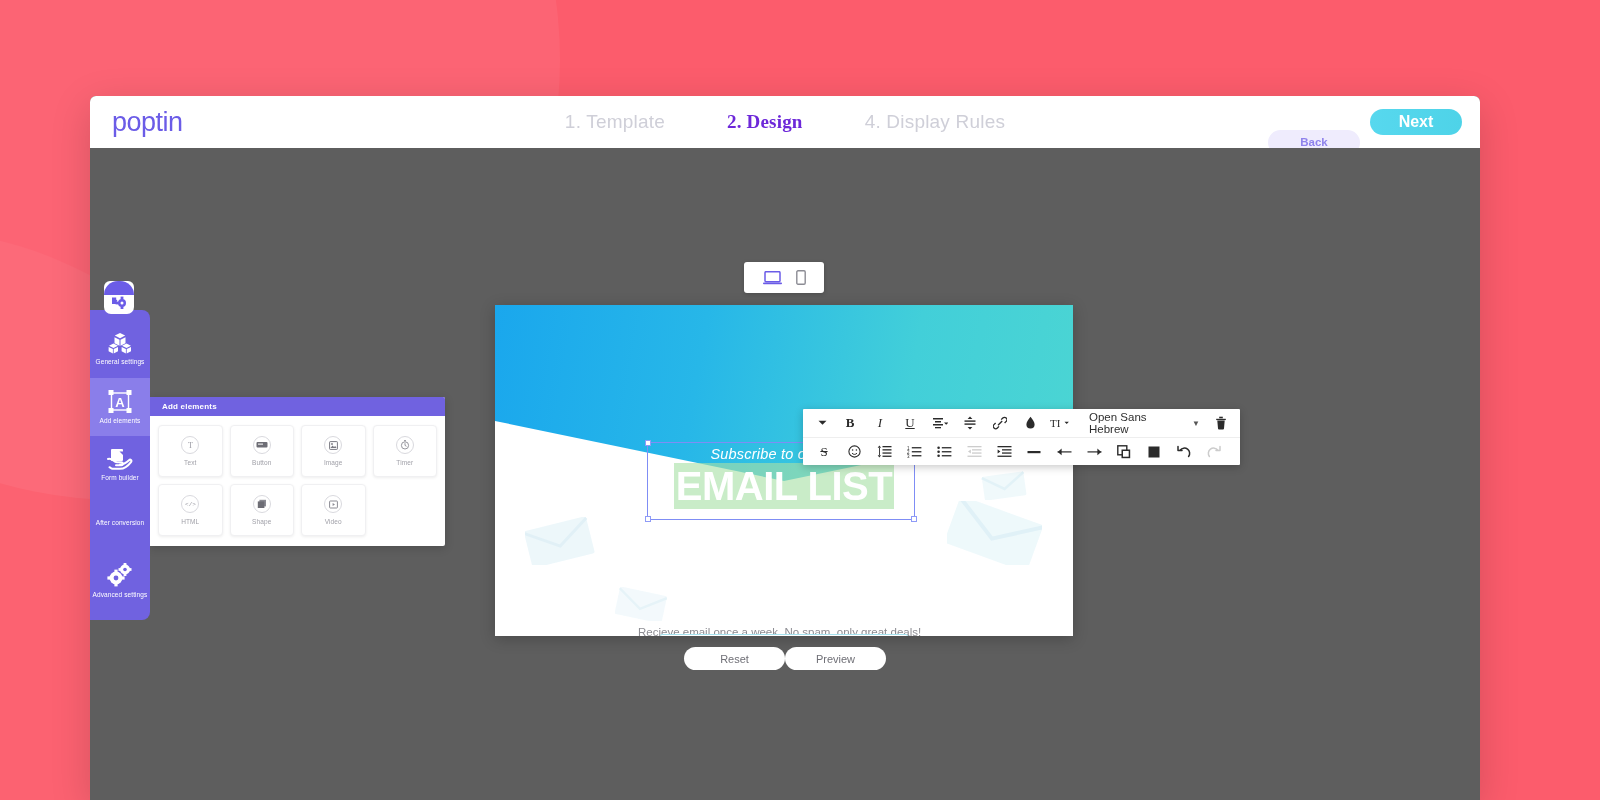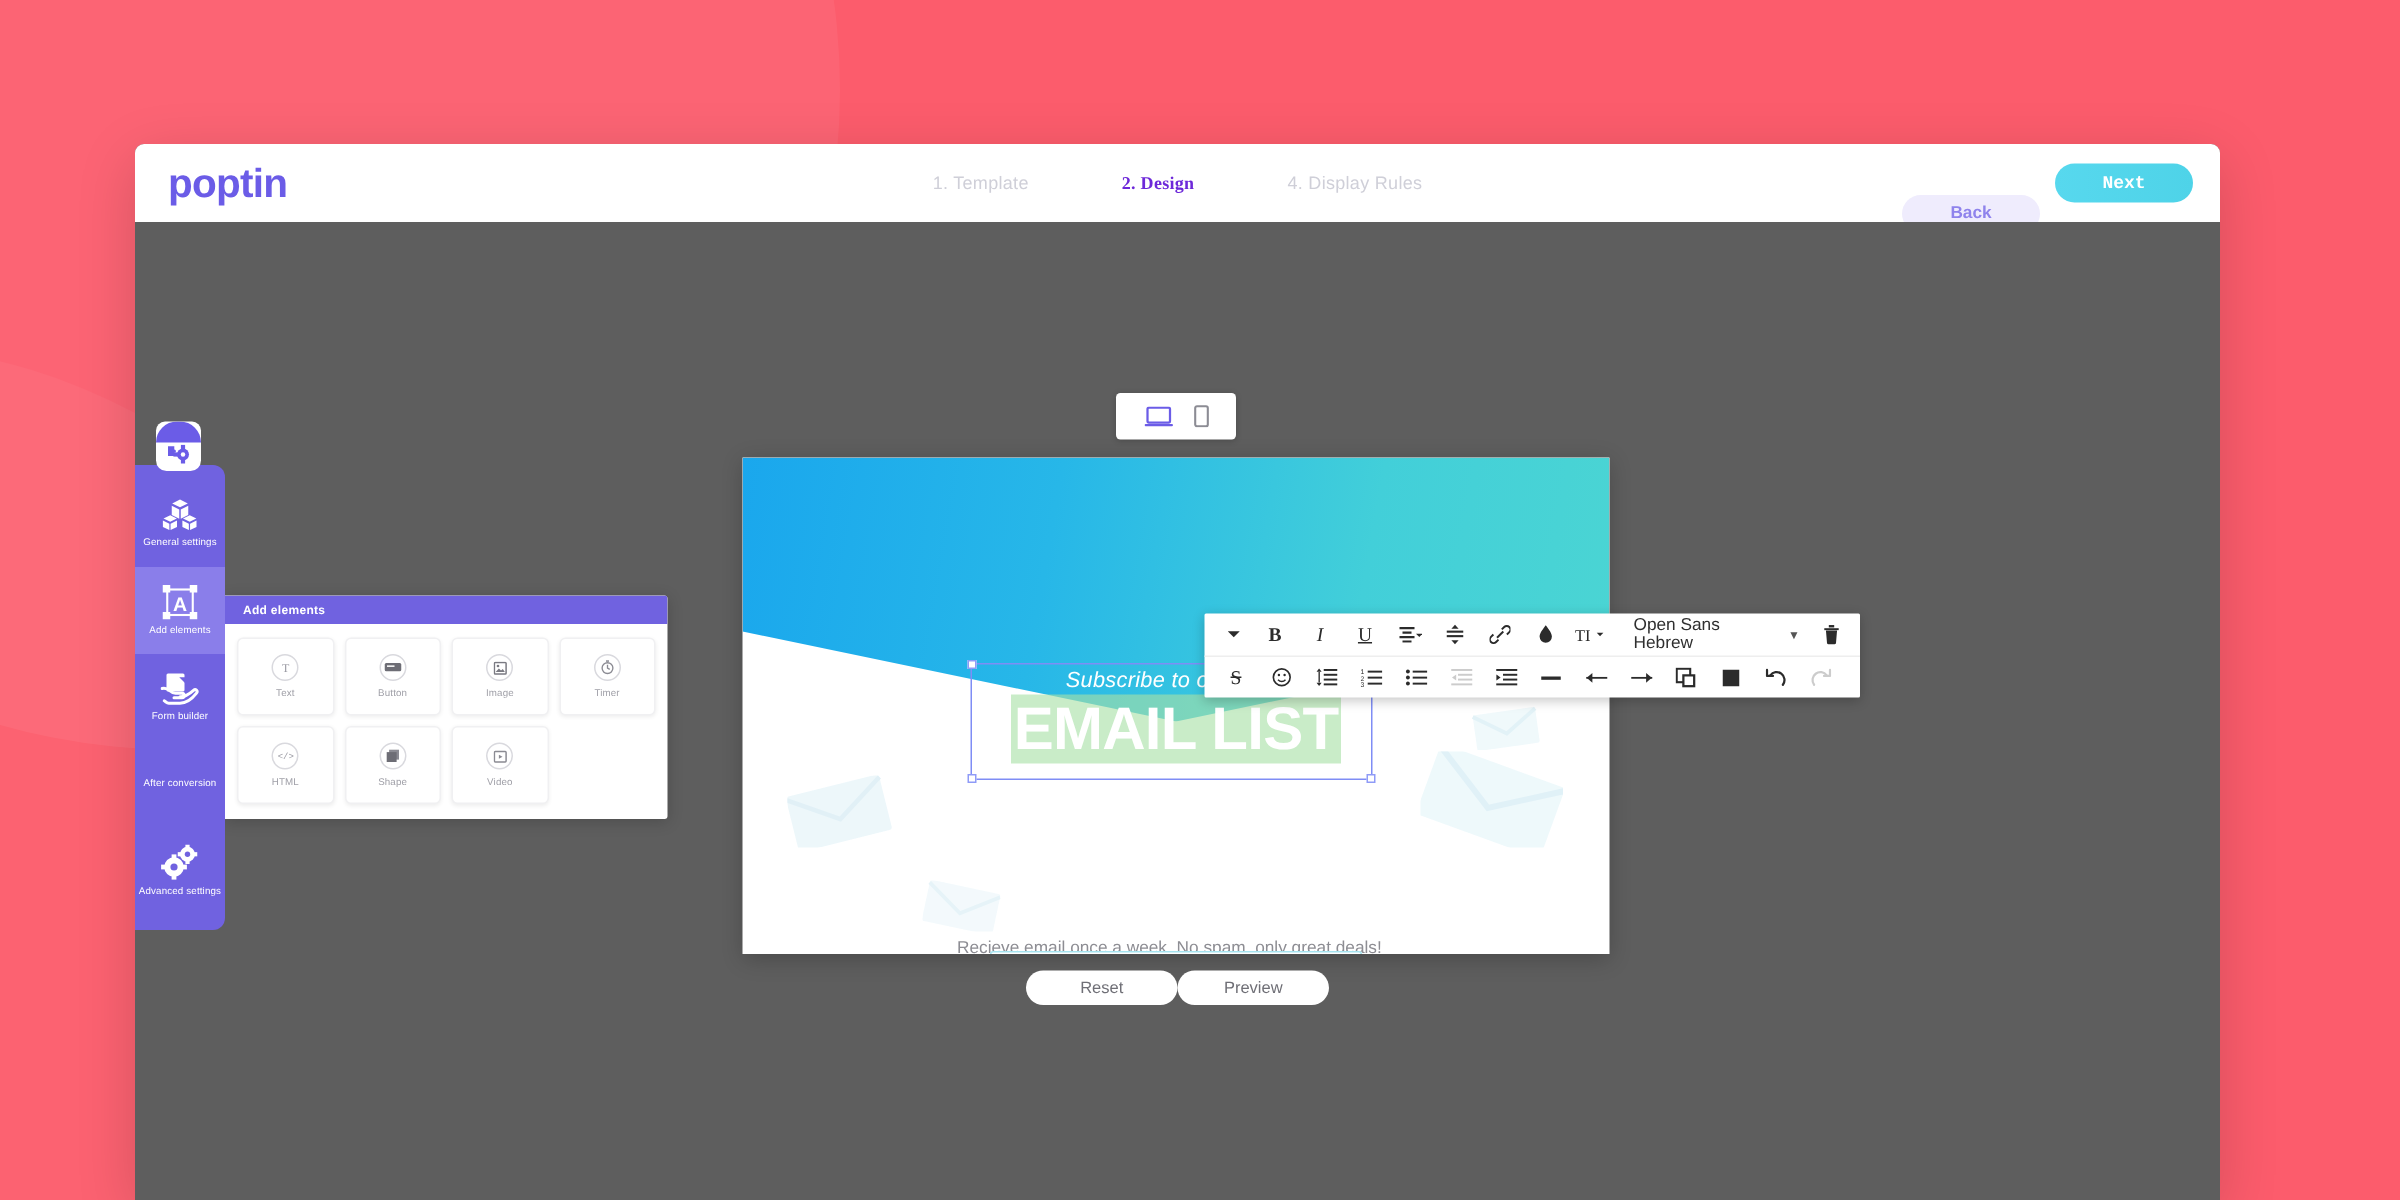--- a/index.html
+++ b/index.html
@@ -44,34 +44,34 @@
     height: 52px;
     background: #ffffff;
     display: flex;
     align-items: center;
     padding: 0 18px;
     position: relative;
   }
   .logo {
     color: #6b5ce7;
     font-size: 27px;
-    font-weight: 700;
+    font-weight: 400;
     letter-spacing: -0.5px;
     margin-left: 4px;
   }
   .steps {
     position: absolute;
     left: 0; right: 0;
     display: flex;
     justify-content: center;
     gap: 62px;
     pointer-events: none;
   }
   .step {
-    font-size: 12px;
+    font-size: 19px;
     color: #cfcfd8;
     letter-spacing: 0.2px;
     pointer-events: auto;
     cursor: pointer;
   }
   .step.active { color: #6d28d9; font-weight: 700; font-family: Liberation Serif, serif; }
   .topbar-actions {
     margin-left: auto;
     display: flex;
     gap: 10px;
@@ -87,25 +87,25 @@
     border: none; cursor: pointer;
     font-family: inherit;
     font-weight: 600;
     margin-top: 40px;
   }
   .btn-next {
     width: 92px; height: 26px;
     border-radius: 14px;
     background: linear-gradient(90deg,#57d8ee,#4ed3e8);
     color: #ffffff;
-    font-size: 12px;
+    font-size: 16px;
     font-weight: 700;
     display: flex; align-items: center; justify-content: center;
     border: none; cursor: pointer;
-    font-family: Liberation Mono, monospace;
+    font-family: Liberation Sans, sans-serif;
   }
 
   
   .canvas {
     position: relative;
     height: 652px;
     background: #5e5e5e;
   }
 
   

